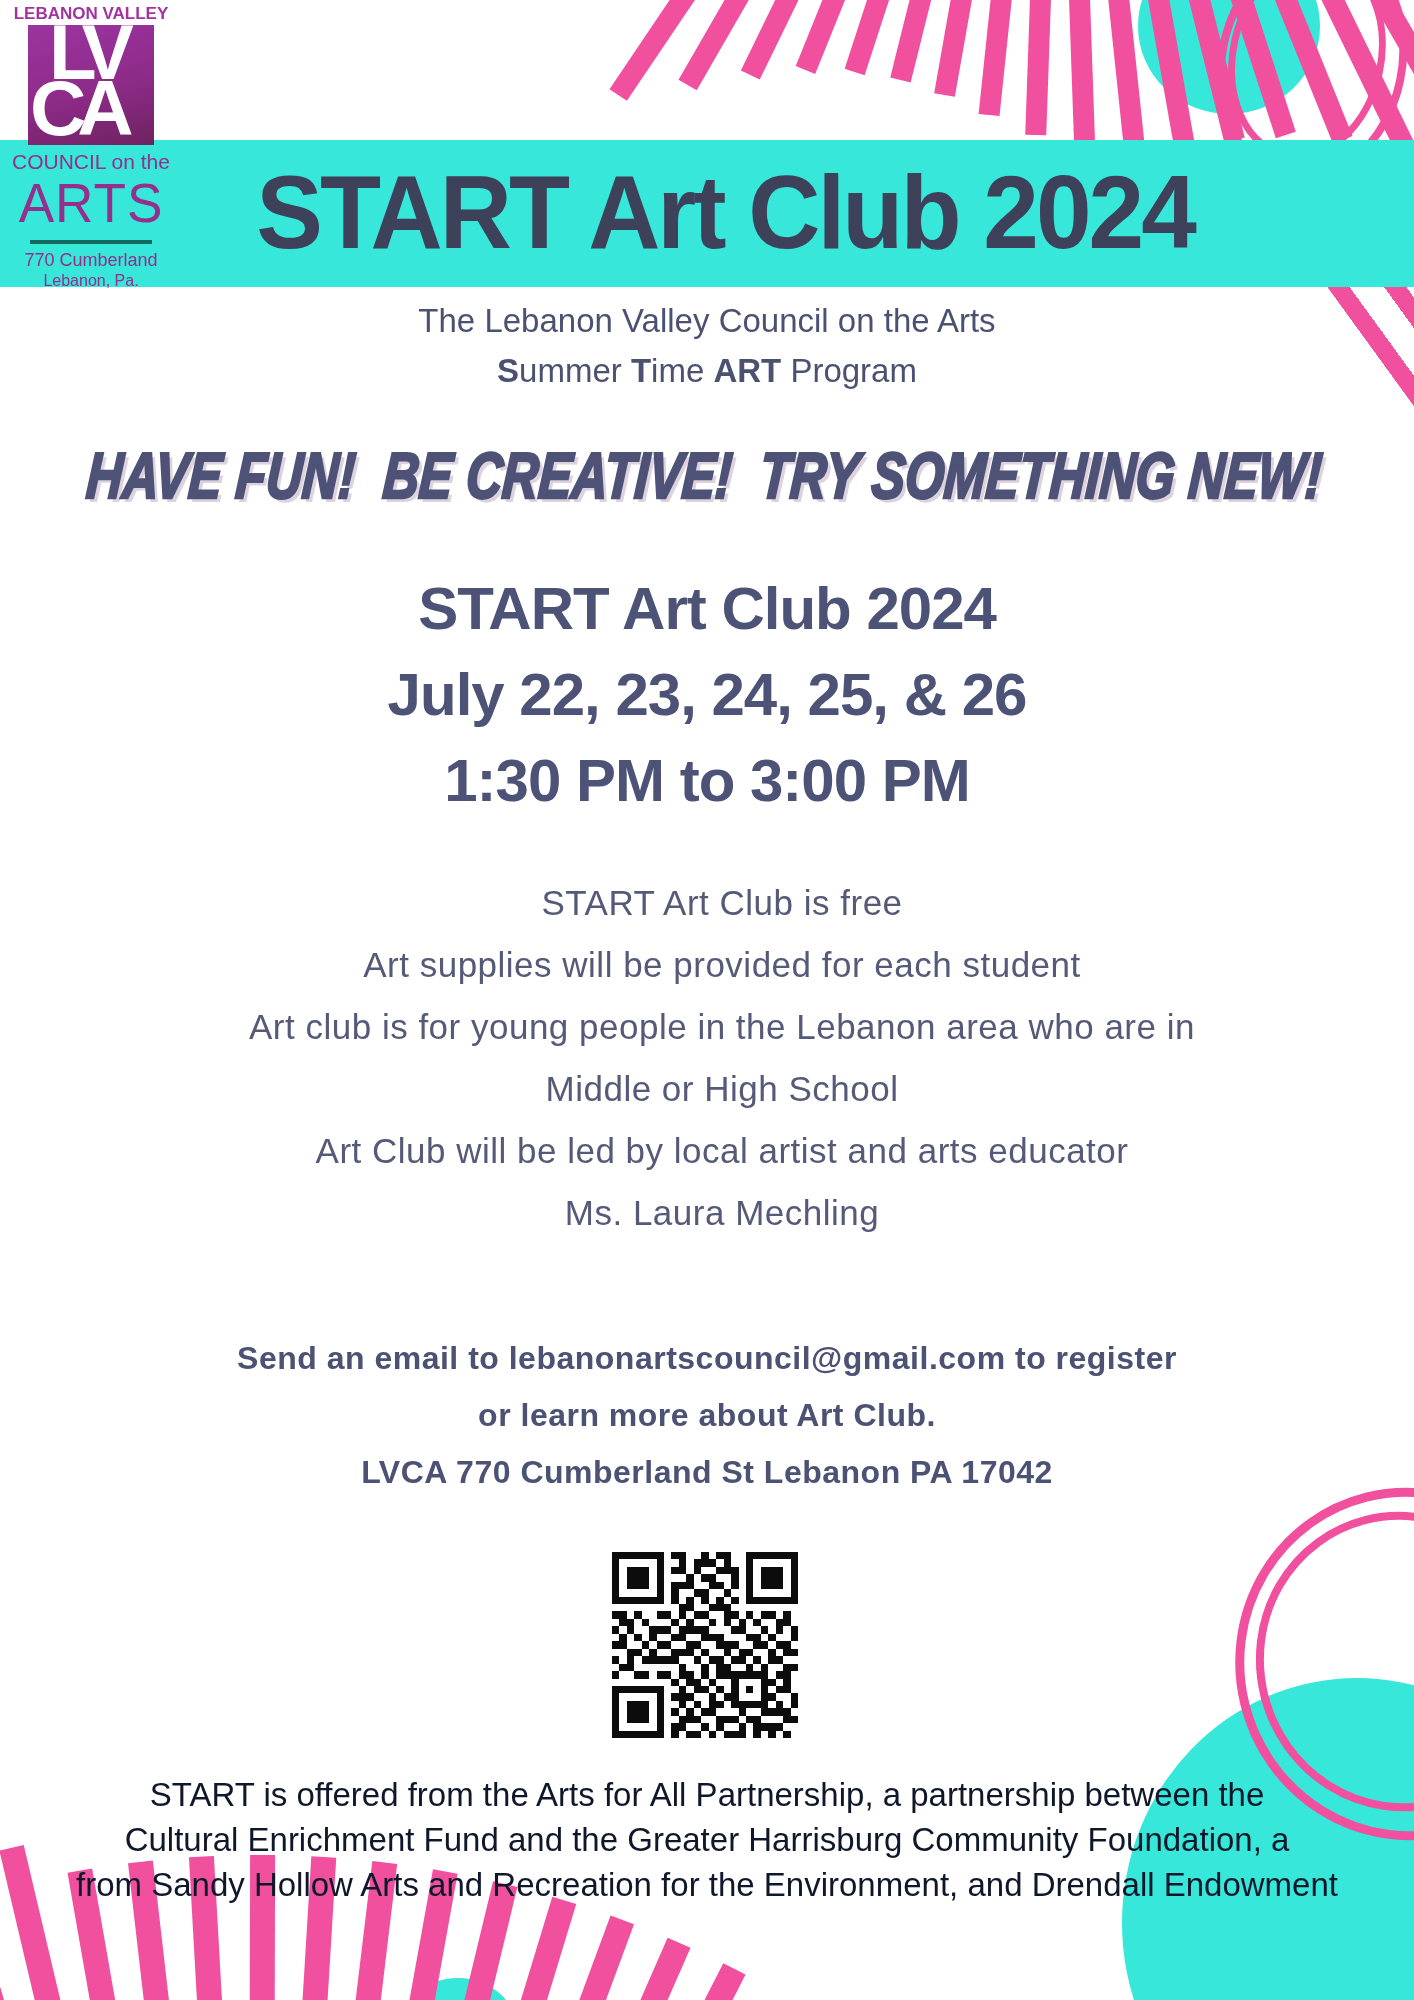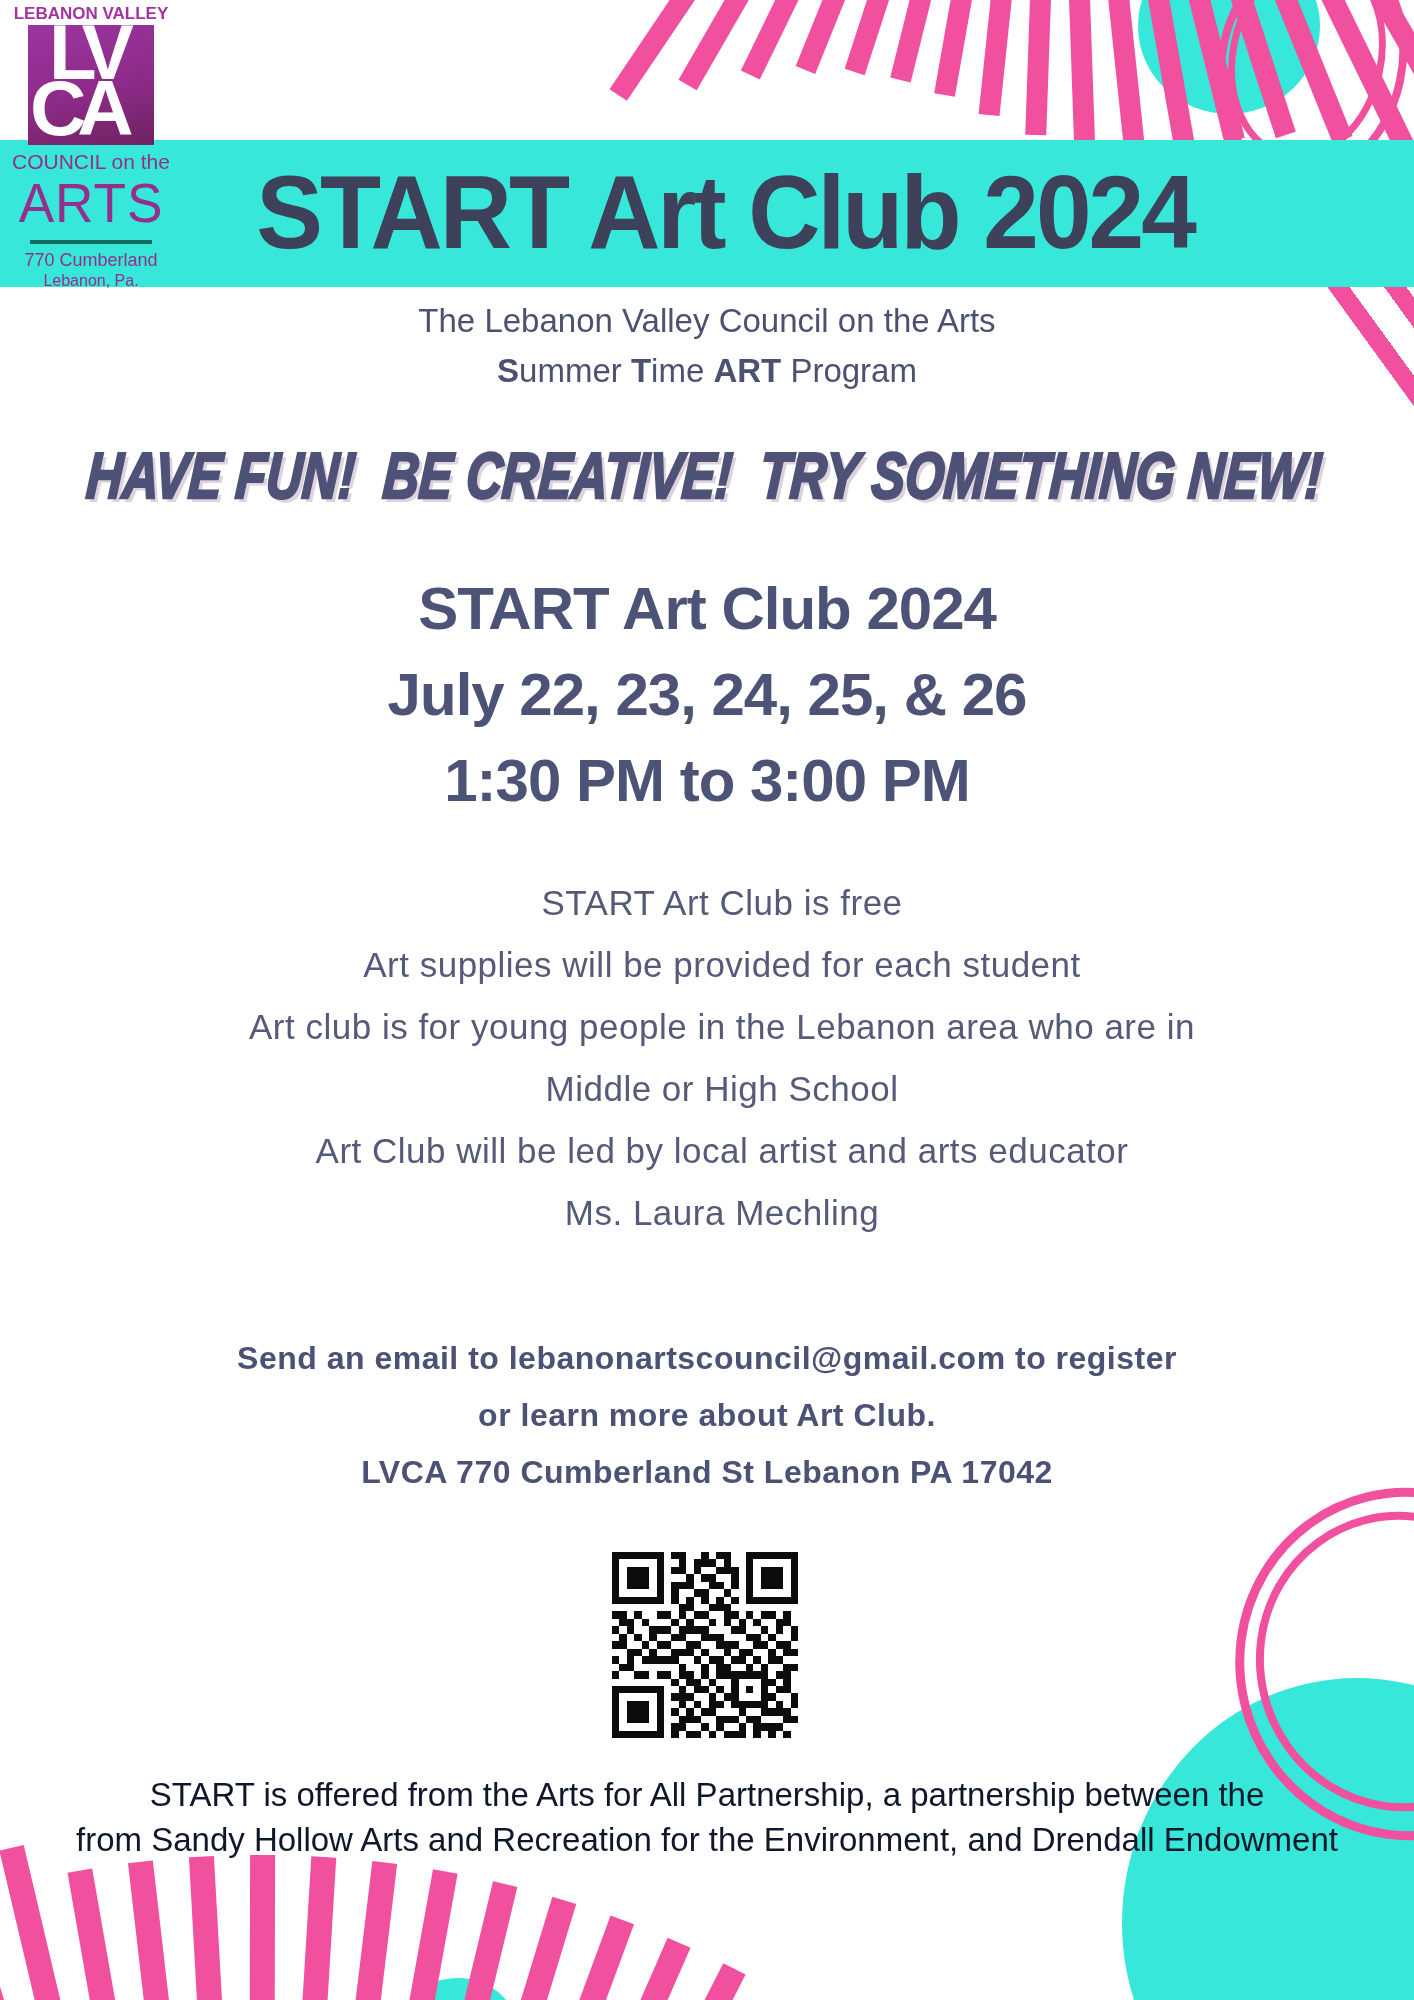--- a/index.html
+++ b/index.html
@@ -486,20 +486,21 @@
       <rect x="18" y="26" width="1" height="1" fill="#0c0c0c"></rect>
       <rect x="19" y="26" width="1" height="1" fill="#0c0c0c"></rect>
       <rect x="21" y="26" width="1" height="1" fill="#0c0c0c"></rect>
       <rect x="23" y="26" width="1" height="1" fill="#0c0c0c"></rect>
       <rect x="25" y="26" width="1" height="1" fill="#0c0c0c"></rect>
     </svg>
 </div>
 
 <div class="abs footer">
     <div class="line">START is offered from the Arts for All Partnership, a partnership between the</div>
+    <div class="line">Cultural Enrichment Fund and the Greater Harrisburg Community Foundation, a</div>
     <div class="line">from Sandy Hollow Arts and Recreation for the Environment, and Drendall Endowment</div>
   </div>
 
 <div class="abs teal-blob-bottom"></div>
 <div class="abs teal-blob-bl"></div>
 <svg class="decor" id="rings-bottom" viewBox="0 0 1414 2000">
   <g transform="rotate(-14 1408 1664)">
     <ellipse cx="1408" cy="1664" rx="168" ry="172" fill="none" stroke="#f0509e" stroke-width="9"></ellipse>
     <ellipse cx="1402" cy="1660" rx="141" ry="146" fill="none" stroke="#f0509e" stroke-width="8"></ellipse>
   </g>

